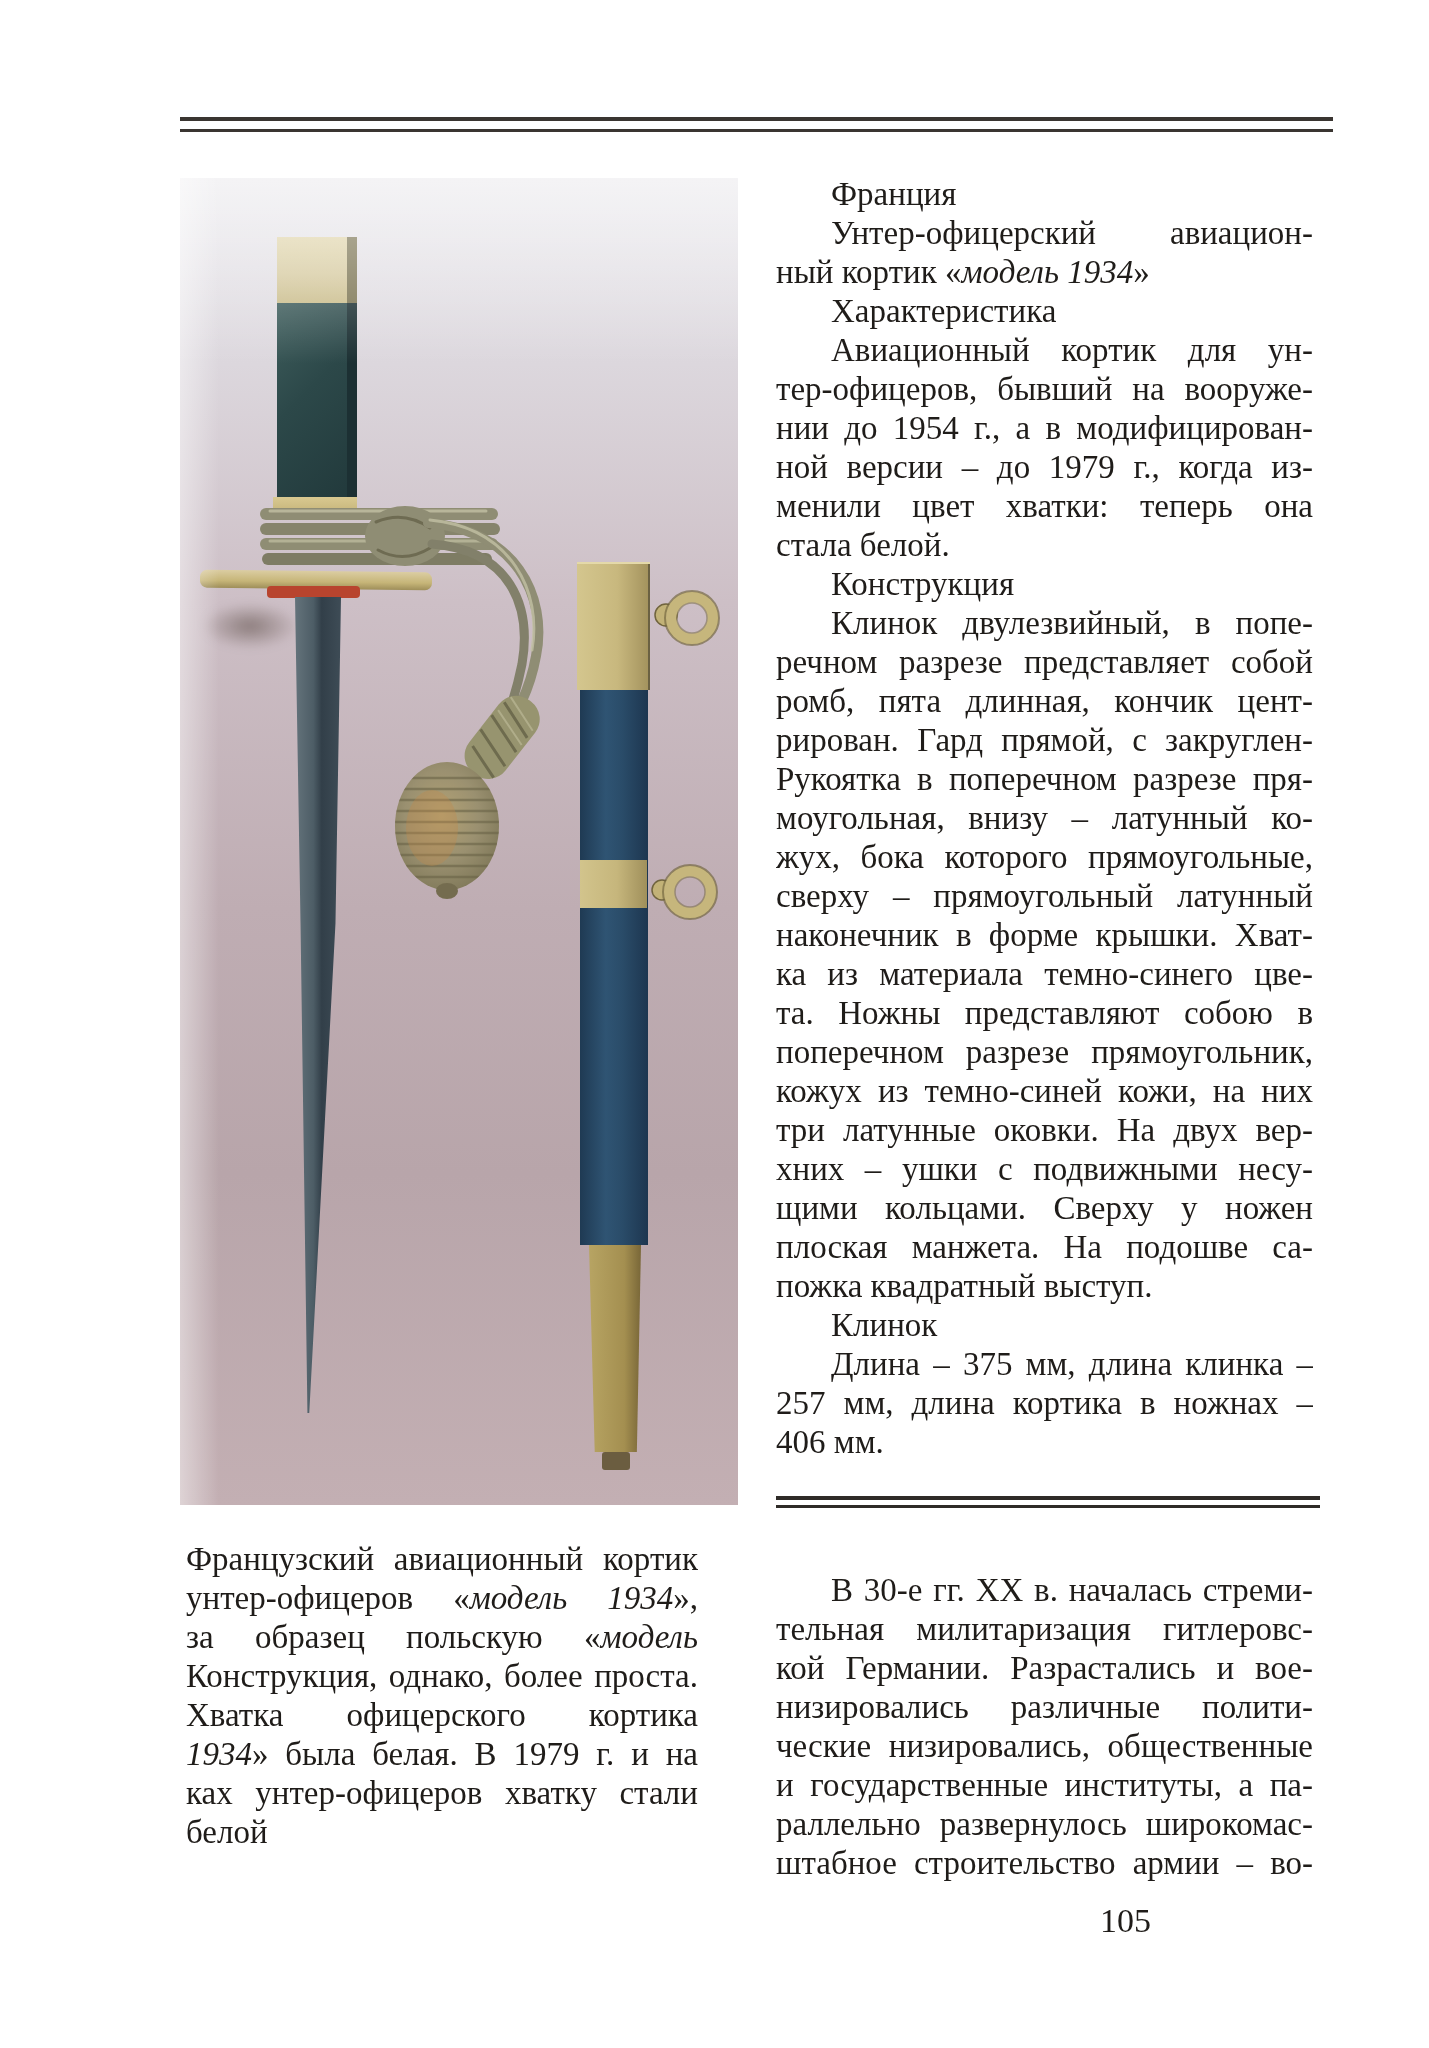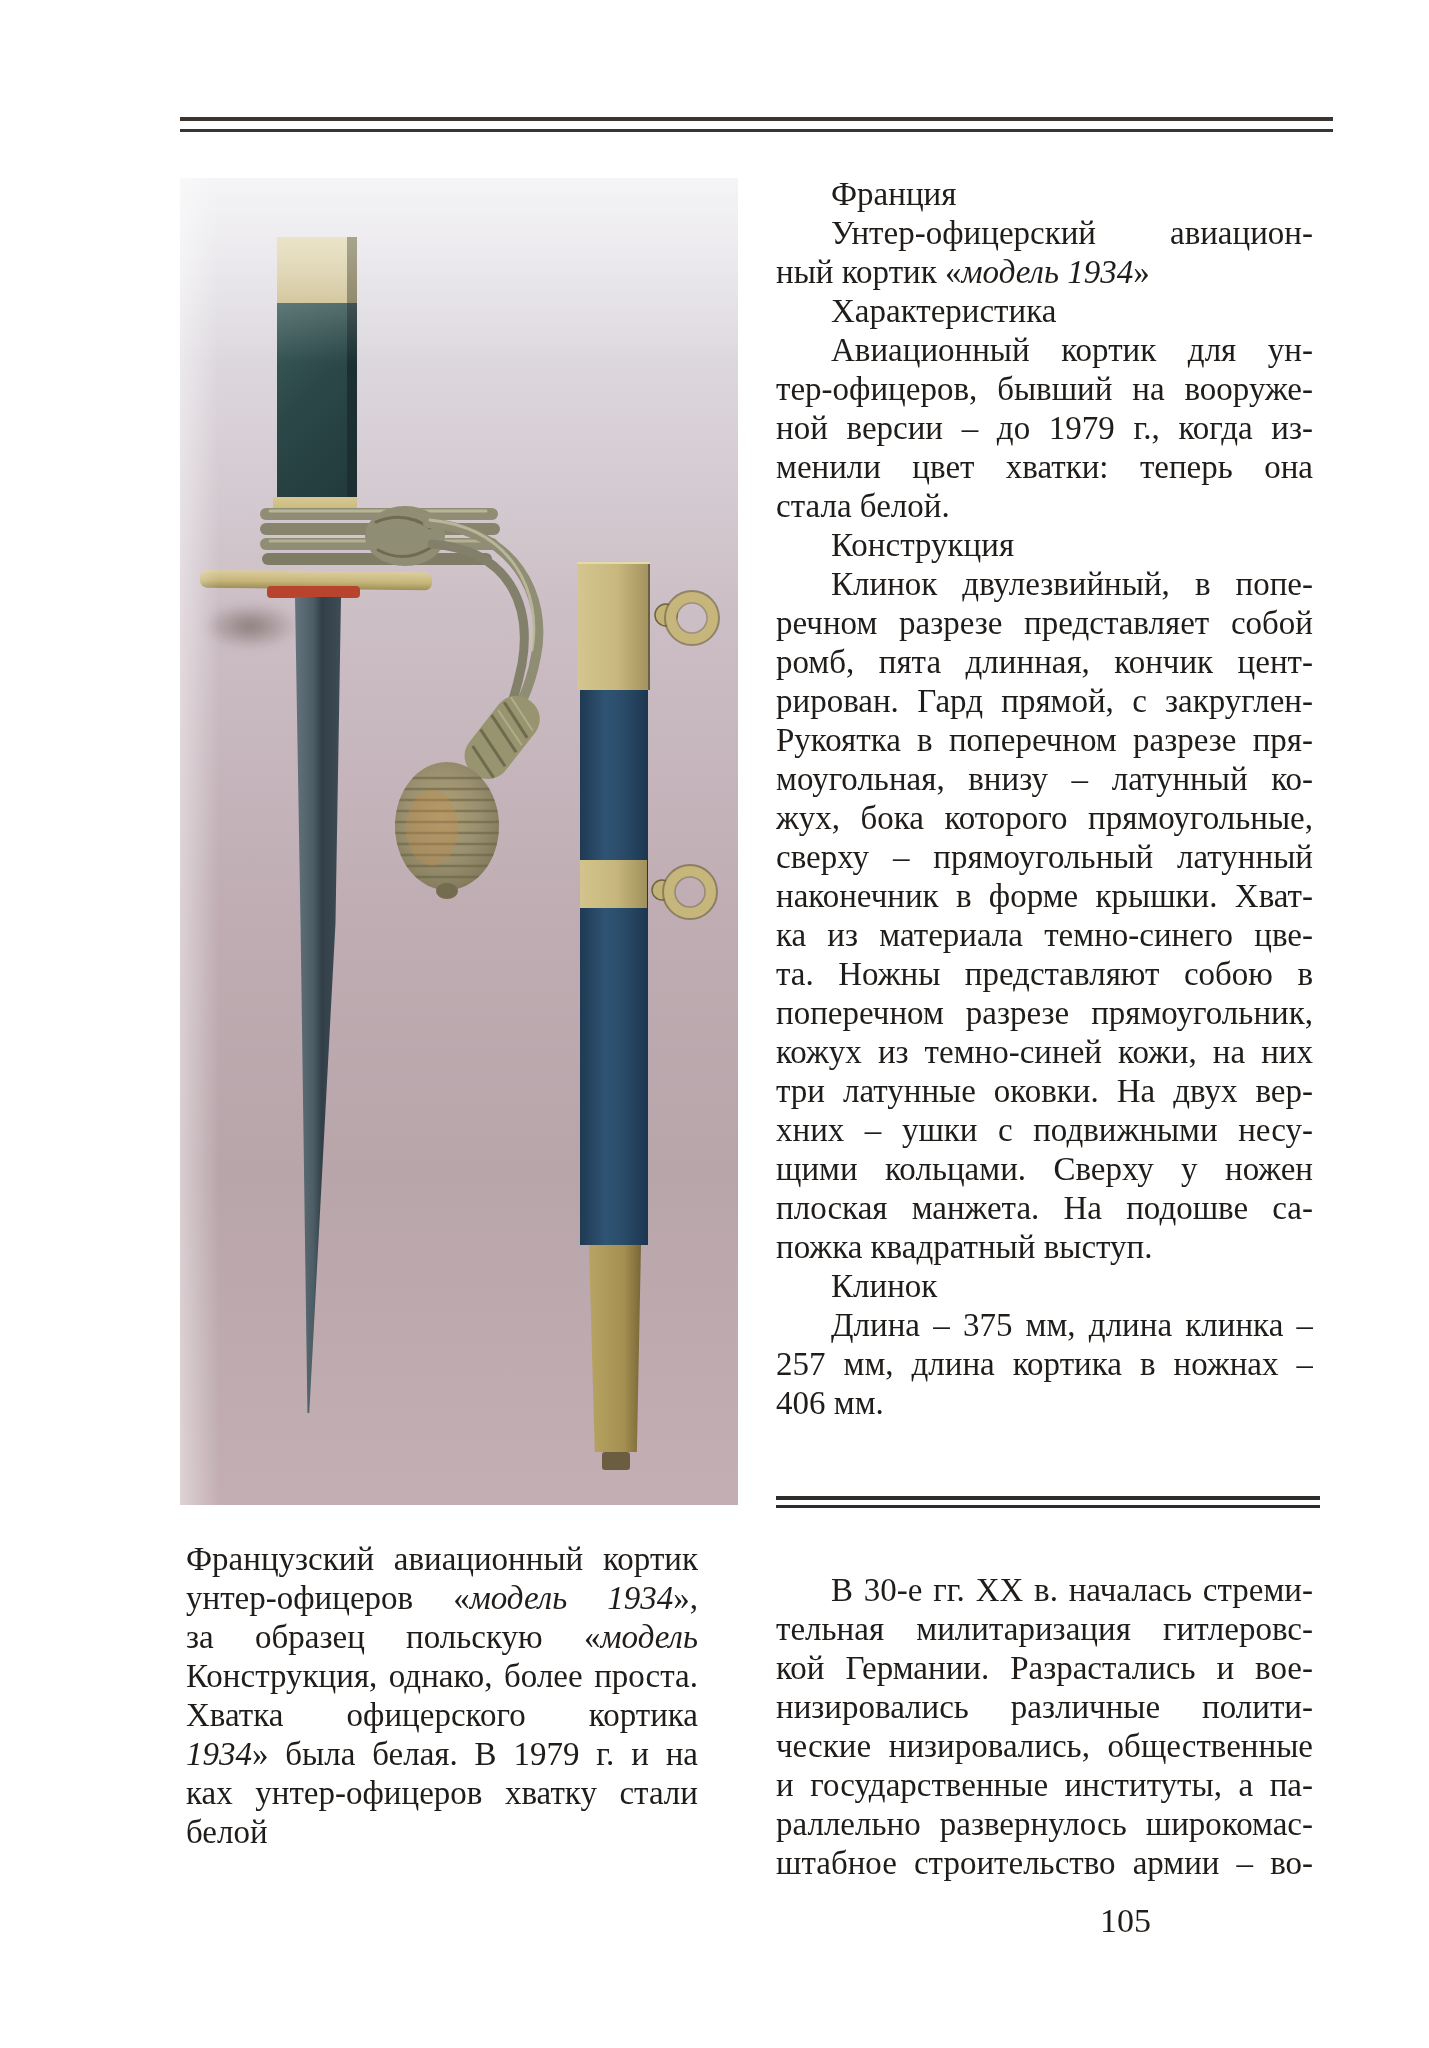--- a/index.html
+++ b/index.html
@@ -176,20 +176,21 @@
   <div class="sheen"></div>
 </div>
 
 <div class="col" id="main-col">
     <div class="line ind"><span>Франция</span></div>
     <div class="line ind just"><span>Унтер-офицерский авиацион-</span></div>
     <div class="line"><span>ный кортик «</span><i>модель 1934</i><span>»</span></div>
     <div class="line b ind"><span>Характеристика</span></div>
     <div class="line ind just"><span>Авиационный кортик для ун-</span></div>
     <div class="line just"><span>тер-офицеров, бывший на вооруже-</span></div>
+    <div class="line just"><span>нии до 1954 г., а в модифицирован-</span></div>
     <div class="line just"><span>ной версии – до 1979 г., когда из-</span></div>
     <div class="line just"><span>менили цвет хватки: теперь она</span></div>
     <div class="line"><span>стала белой.</span></div>
     <div class="line b ind"><span>Конструкция</span></div>
     <div class="line ind just"><span>Клинок двулезвийный, в попе-</span></div>
     <div class="line just"><span>речном разрезе представляет собой</span></div>
     <div class="line just"><span>ромб, пята длинная, кончик цент-</span></div>
     <div class="line just"><span>рирован. Гард прямой, с закруглен-</span></div>
     <div class="line just"><span>Рукоятка в поперечном разрезе пря-</span></div>
     <div class="line just"><span>моугольная, внизу – латунный ко-</span></div>

